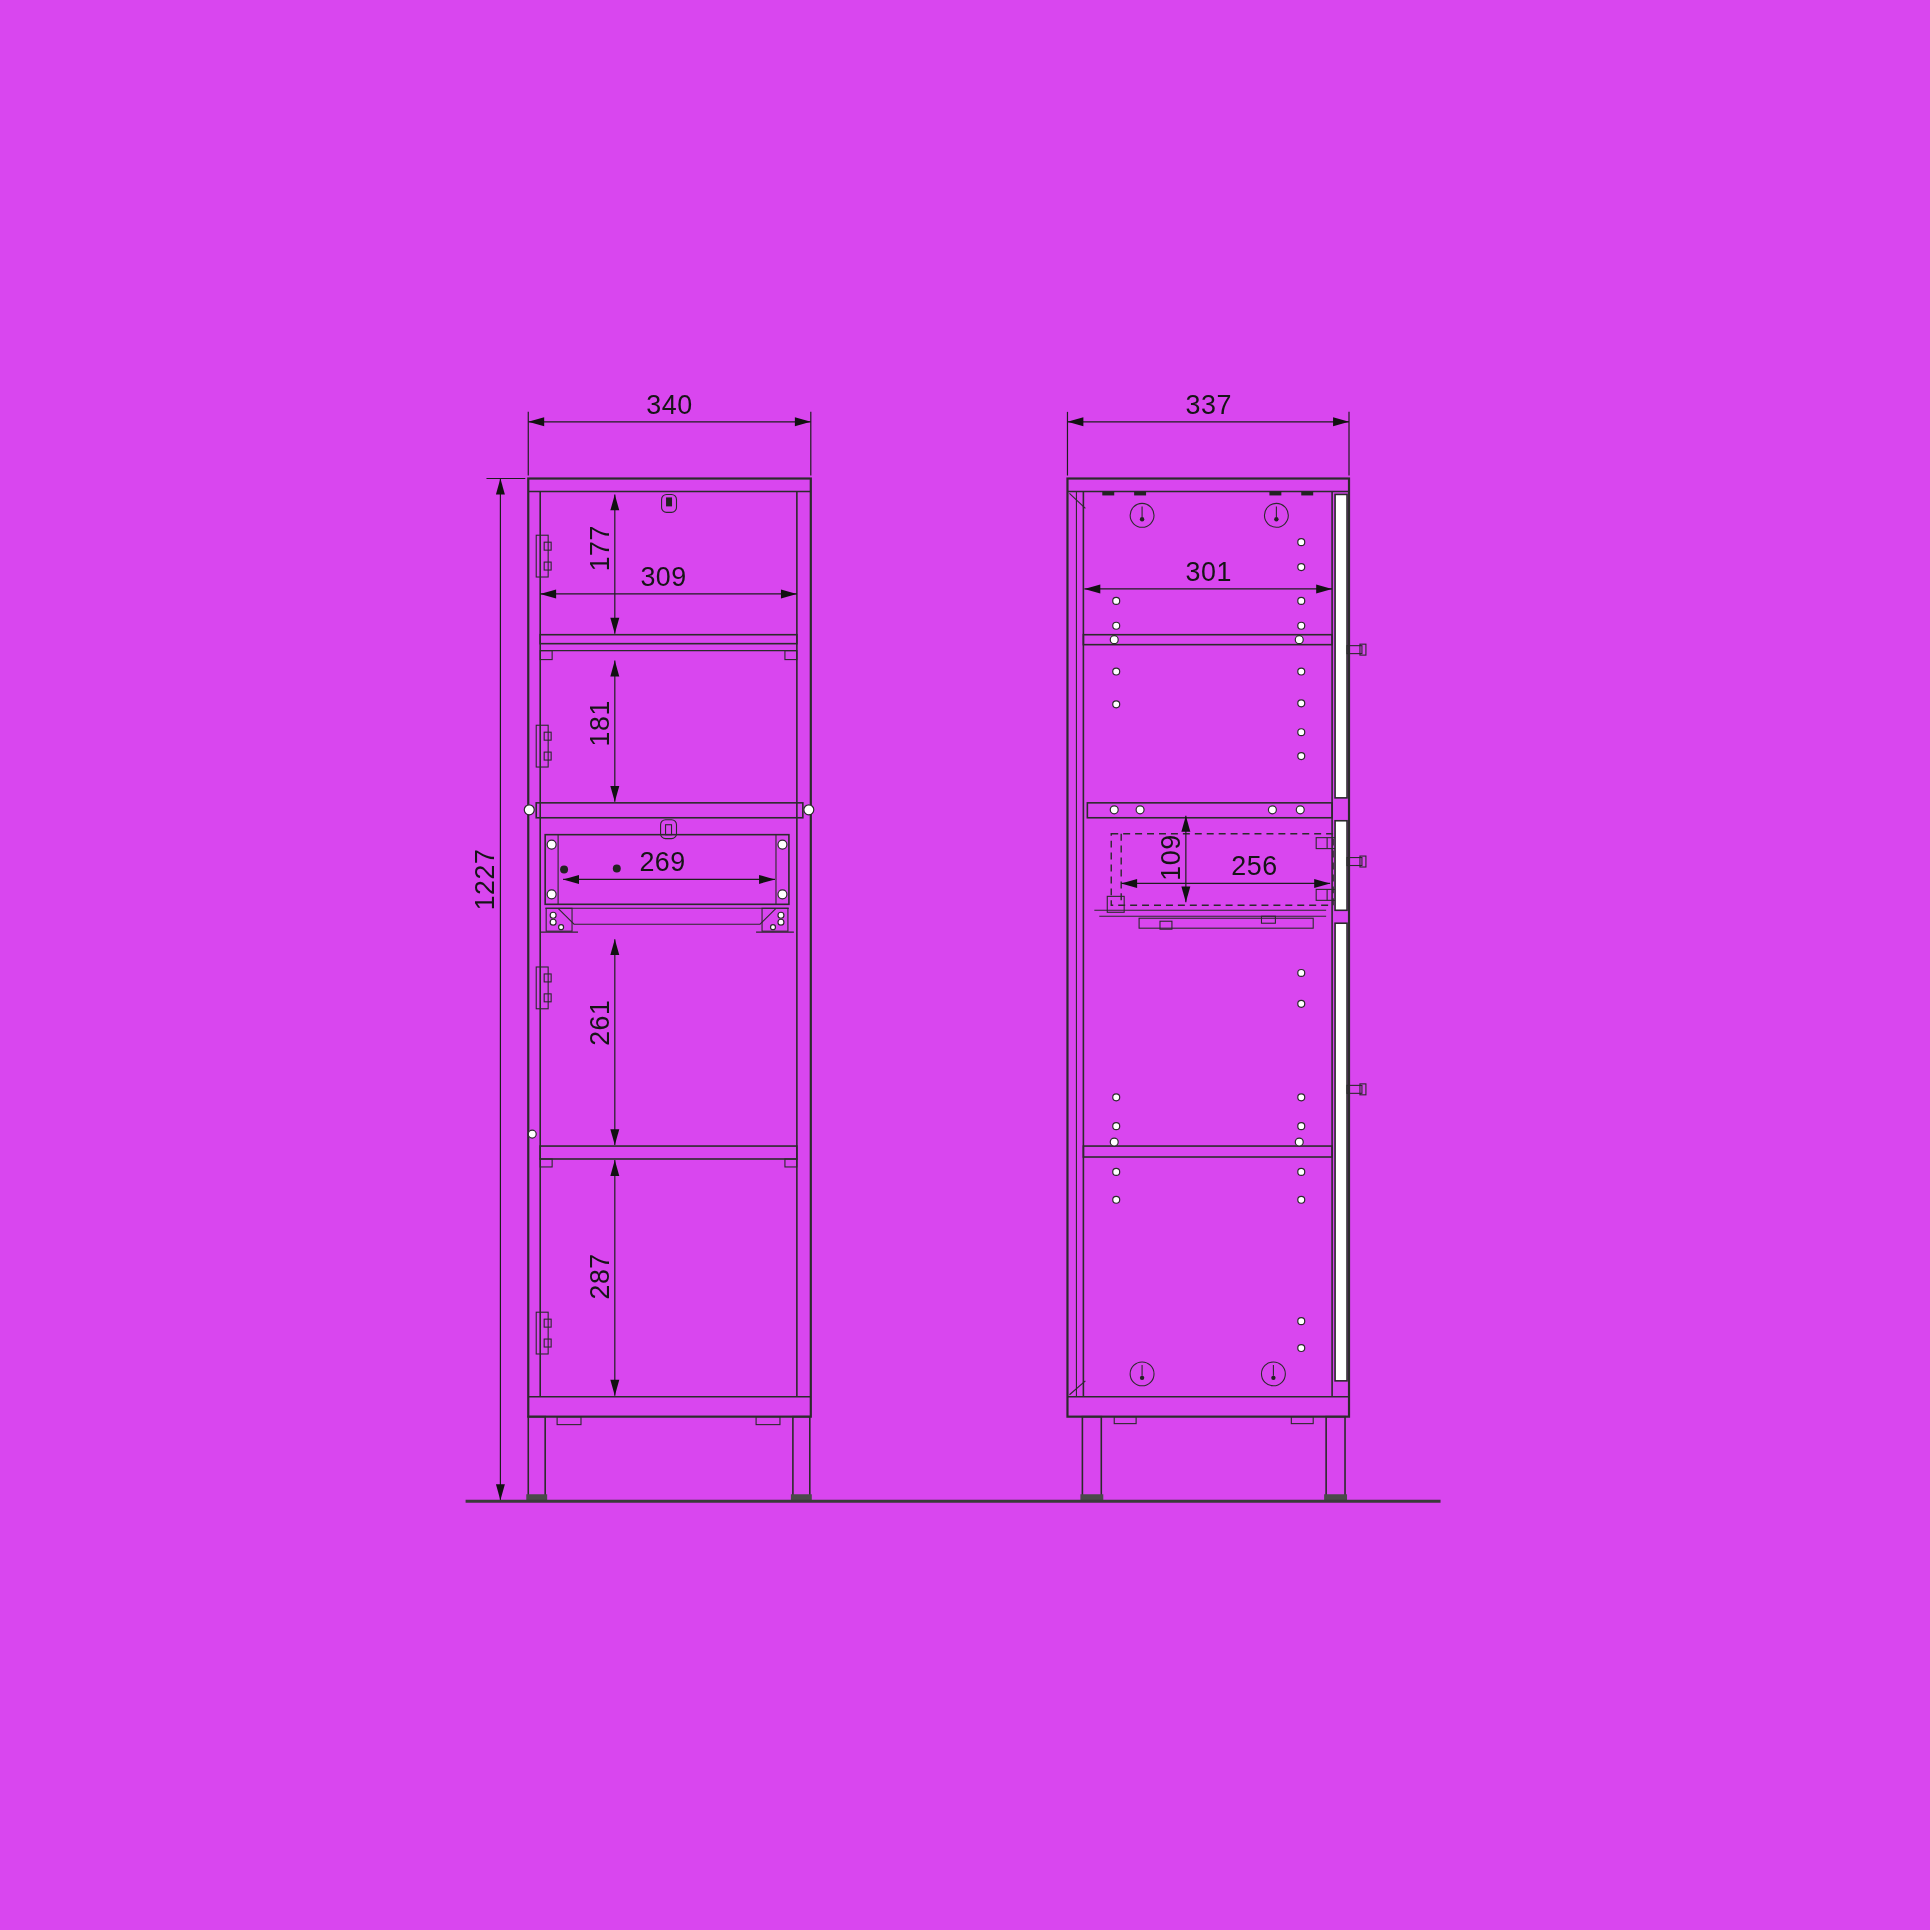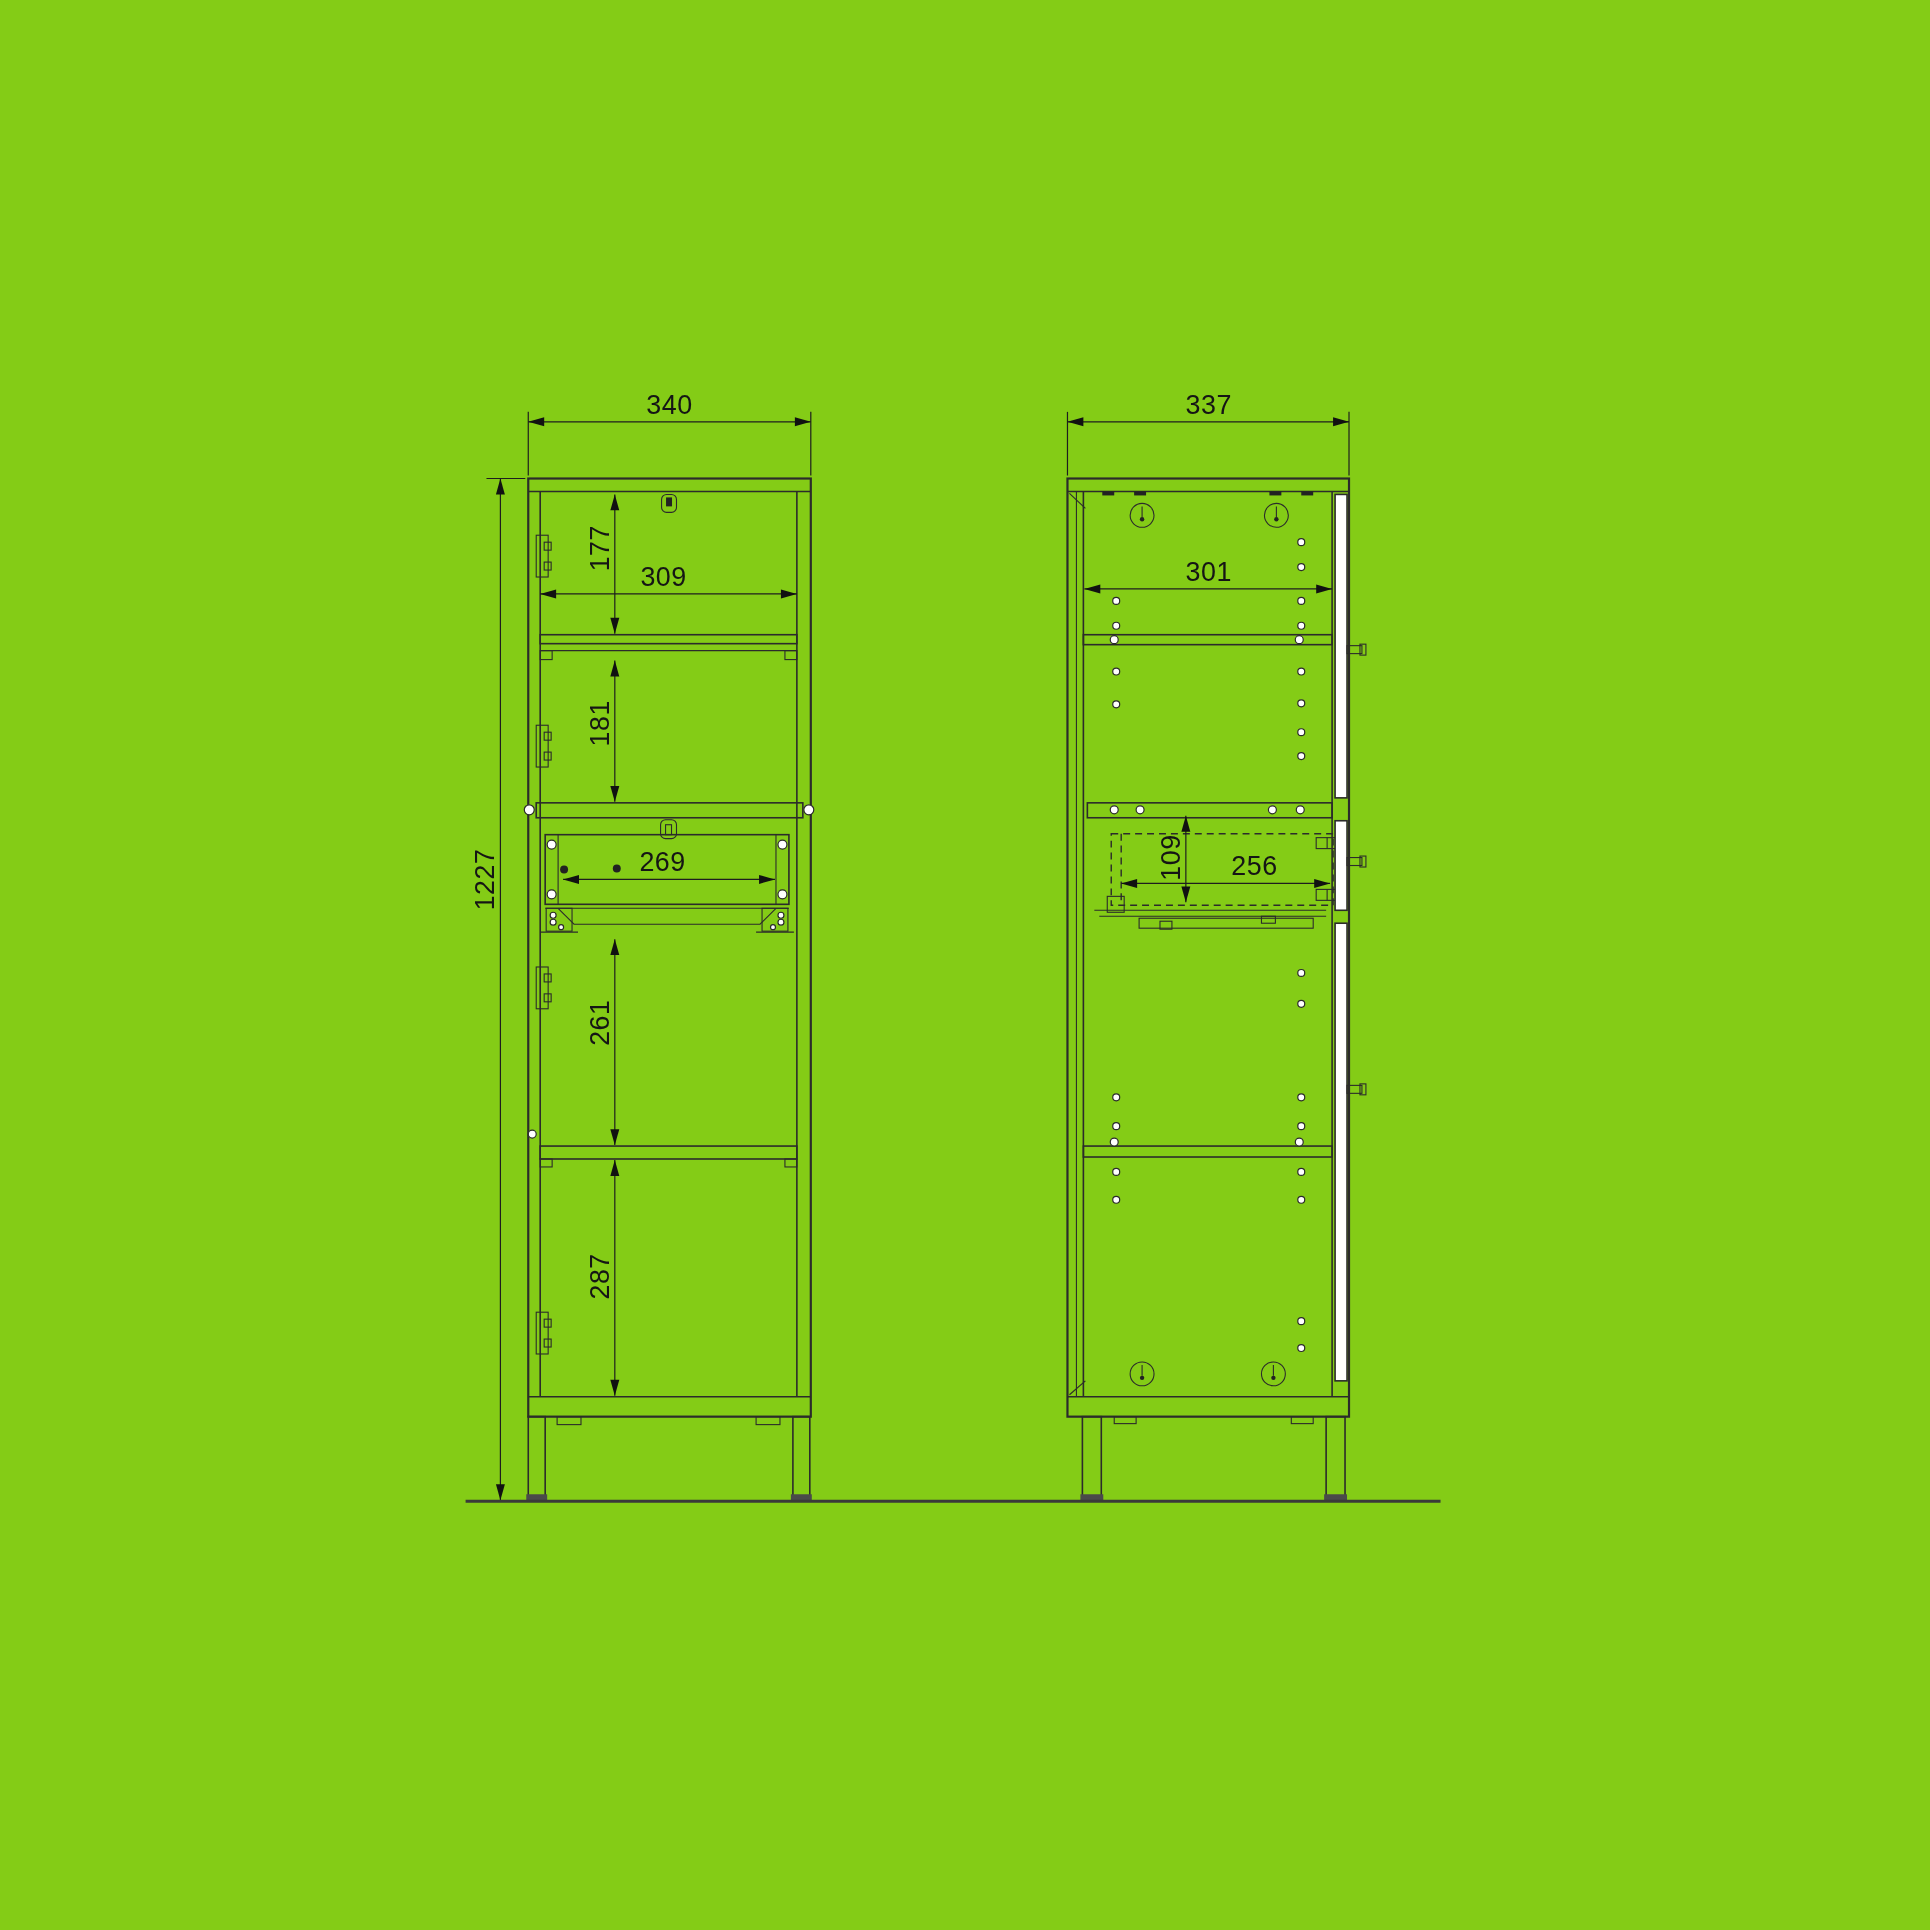--- a/index.html
+++ b/index.html
@@ -1,16 +1,16 @@
 <!DOCTYPE html>
 <html><head>
 <meta charset="utf-8">
 <style>
   html,body{margin:0;padding:0;background:#ffffff;}
-  .canvas{position:relative;width:1930px;height:1930px;background:#84cc16;overflow:hidden;}
+  .canvas{position:relative;width:1930px;height:1930px;background:#d946ef;overflow:hidden;}
   svg{display:block;}
   svg text{
     font-family:"Liberation Sans","DejaVu Sans",sans-serif;
     font-size:27px;
     fill:#151515;
     letter-spacing:0.5px;
   }
   .ln{stroke:#2b2b2b;stroke-width:1.6;fill:none;}
   .thin{stroke:#2b2b2b;stroke-width:1.1;fill:none;}
   .thick{stroke:#2b2b2b;stroke-width:2.2;fill:none;}

